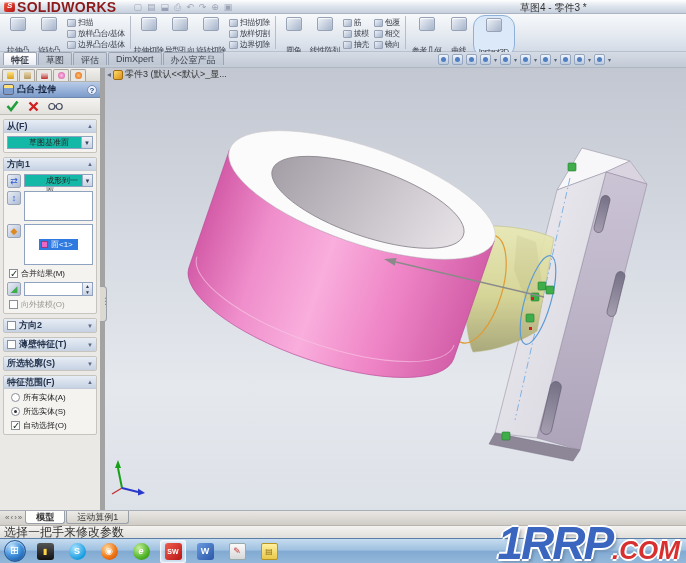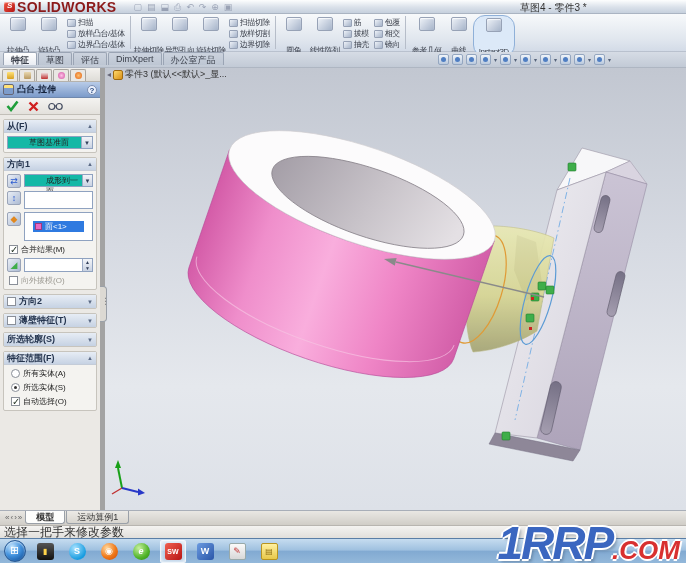--- a/index.html
+++ b/index.html
@@ -73,21 +73,21 @@
   .sec.collapsed .sec-h{border-bottom:none}
   .pin{margin-left:auto;font-size:6px;color:#5a6a85}
   .sec-b{padding:3px;display:flex;flex-direction:column;gap:3px}
   .combo{height:13px;background:#14b8a6;border:1px solid #8fa2c0;display:flex;align-items:flex-start;padding-left:21px;font-size:8px;flex:1}
   .dd{margin-left:auto;width:11px;align-self:stretch;background:linear-gradient(#f2f4f8,#c9d2e2);
       border-left:1px solid #9cabc6;font-size:6px;display:flex;align-items:center;justify-content:center;color:#33405c}
   .frow{display:flex;gap:3px;align-items:flex-start}
   .fic{width:14px;height:14px;border:1px solid #9aa4b8;border-radius:2px;flex:none;
        background:linear-gradient(135deg,#e9eef6,#adbbd3);text-align:center;line-height:13px;font-size:9px}
   .fic-rev{color:#2a5ad0}.fic-depth{color:#2a5ad0}.fic-face{color:#e08820}.fic-draft{color:#3fae4a}
-  .selbox{background:#fff;border:1px solid #8fa2c0;flex:1;min-height:18px;padding:8px}
+  .selbox{background:#fff;border:1px solid #8fa2c0;flex:1;min-height:18px;padding:14px}
   .selitem{height:11px;background:#2f7ae0;color:#fff;display:flex;align-items:center;gap:3px;padding:0 2px;font-size:8px}
   .swatch{width:7px;height:7px;background:#e868c4;border:1px solid #a03880;flex:none}
   .spin{height:14px;background:#fff;border:1px solid #8fa2c0;flex:1;display:flex}
   .spin-btns{margin-left:auto;width:10px;background:linear-gradient(#f2f4f8,#c9d2e2);border-left:1px solid #9cabc6;
              font-size:5px;line-height:6px;text-align:center;color:#33405c}
   .cbrow{display:flex;align-items:center;gap:3px;padding-left:2px;font-size:8px}
   .cbrow.disabled{color:#9a9890}
   .cb{width:9px;height:9px;background:#fff;border:1px solid #8a8f98;position:relative;flex:none}
   .cb.checked::after{content:"✓";position:absolute;top:-2px;left:0;font-size:10px;color:#2a3a2a;font-weight:bold}
   .rb{width:9px;height:9px;border-radius:50%;background:#fff;border:1px solid #8a8f98;position:relative;flex:none}

